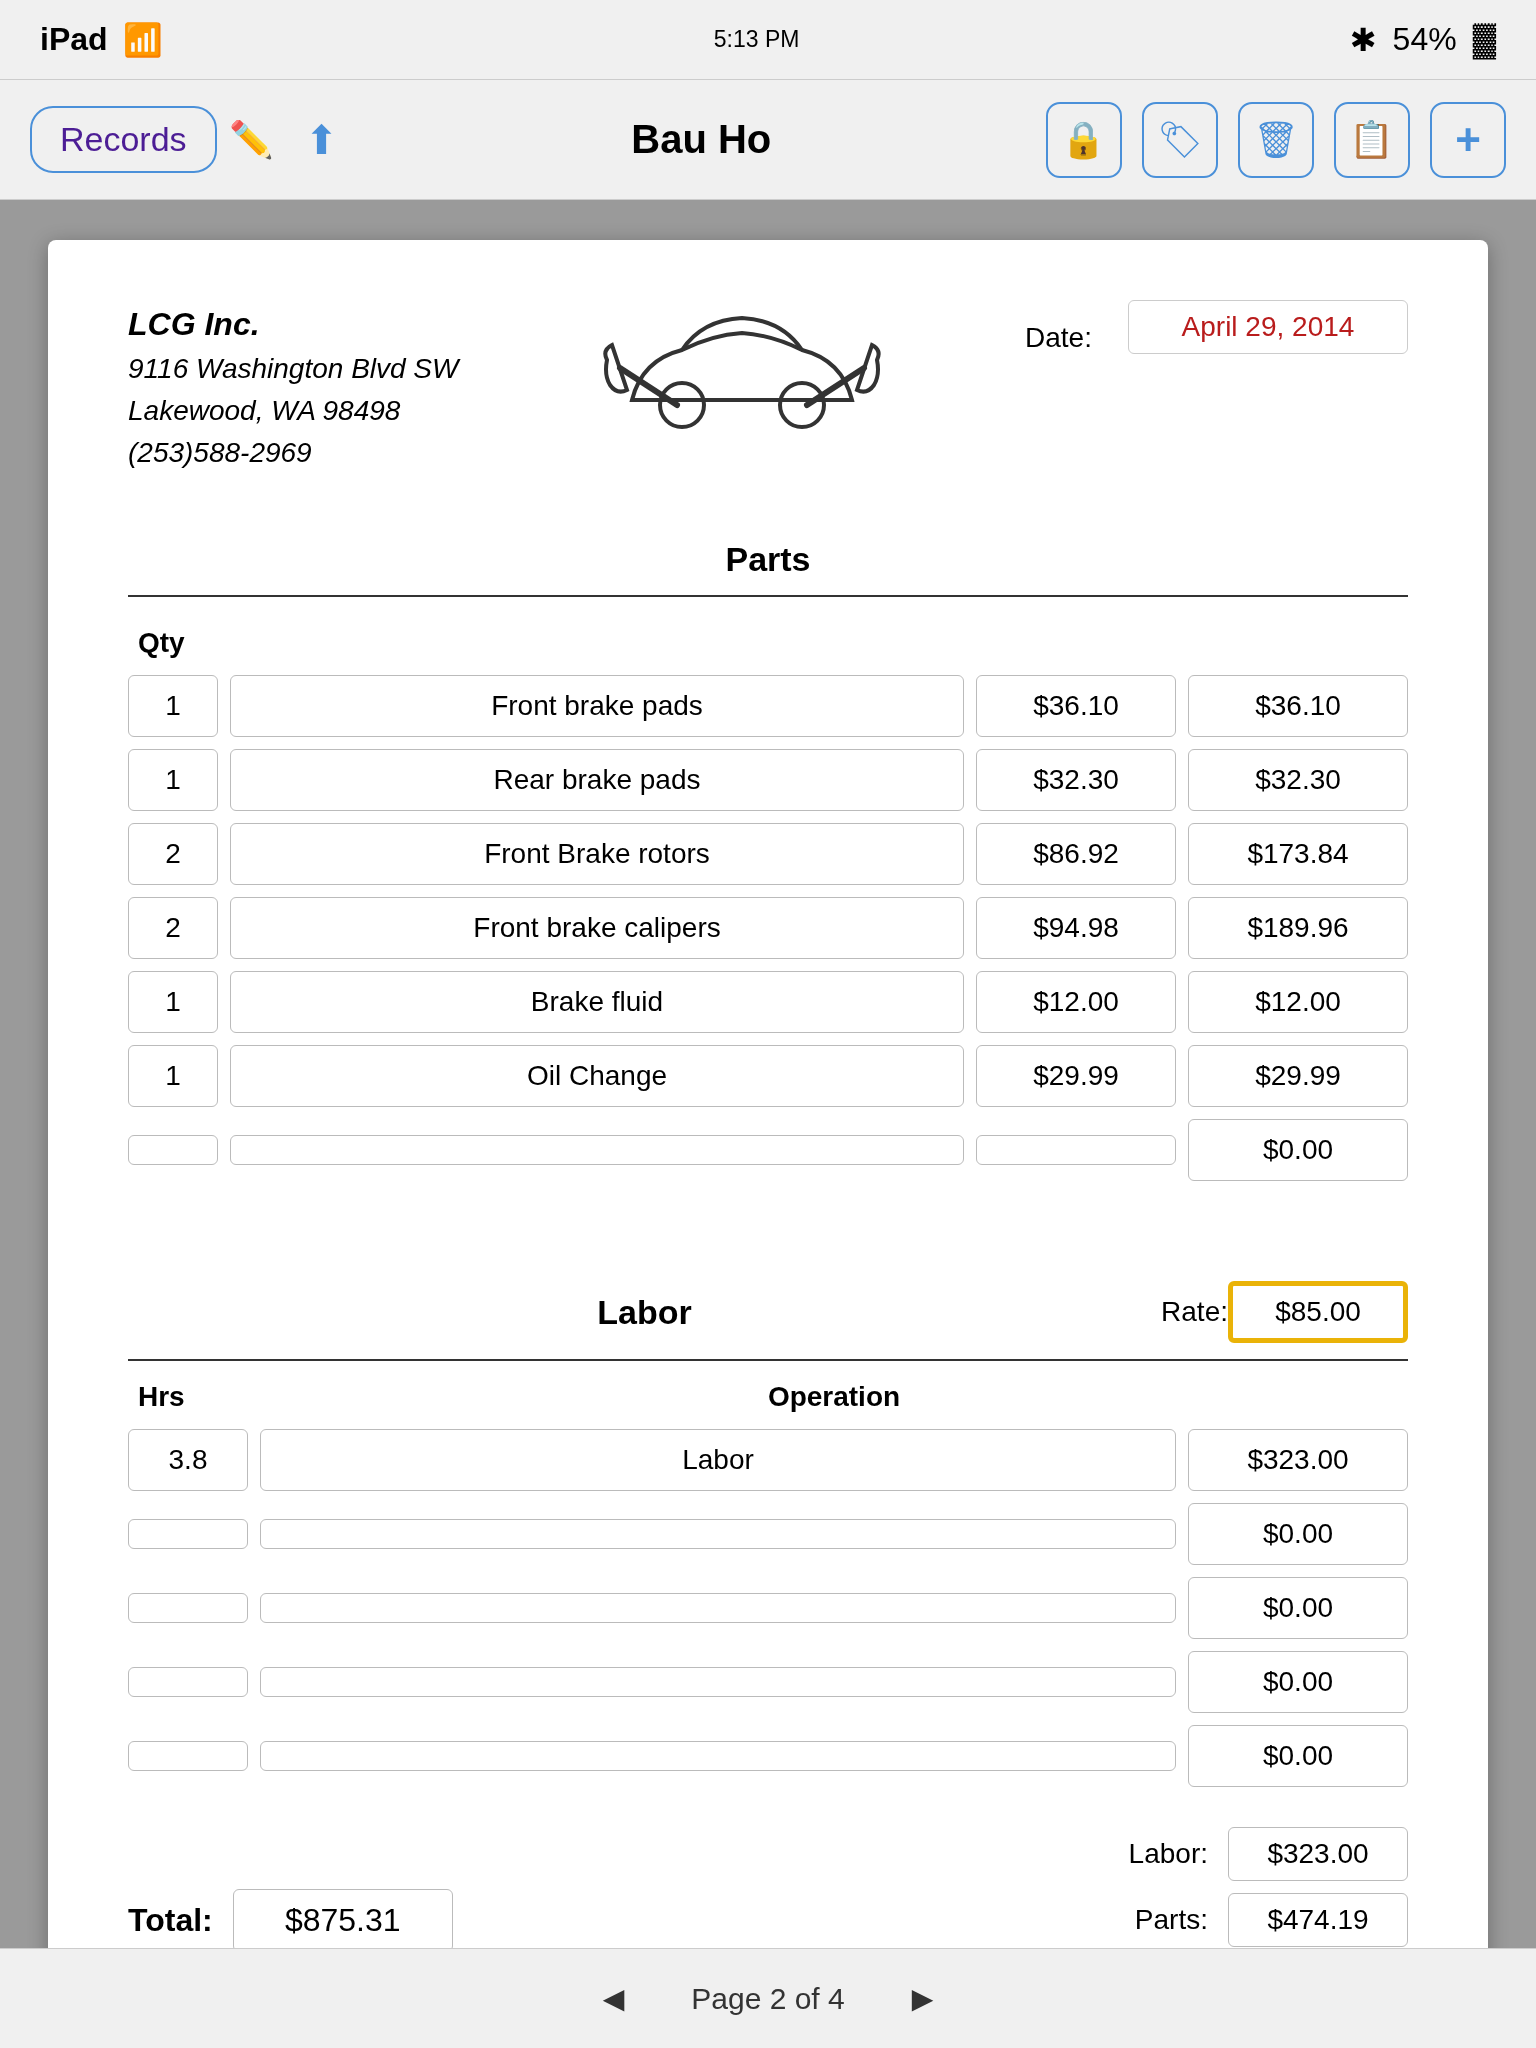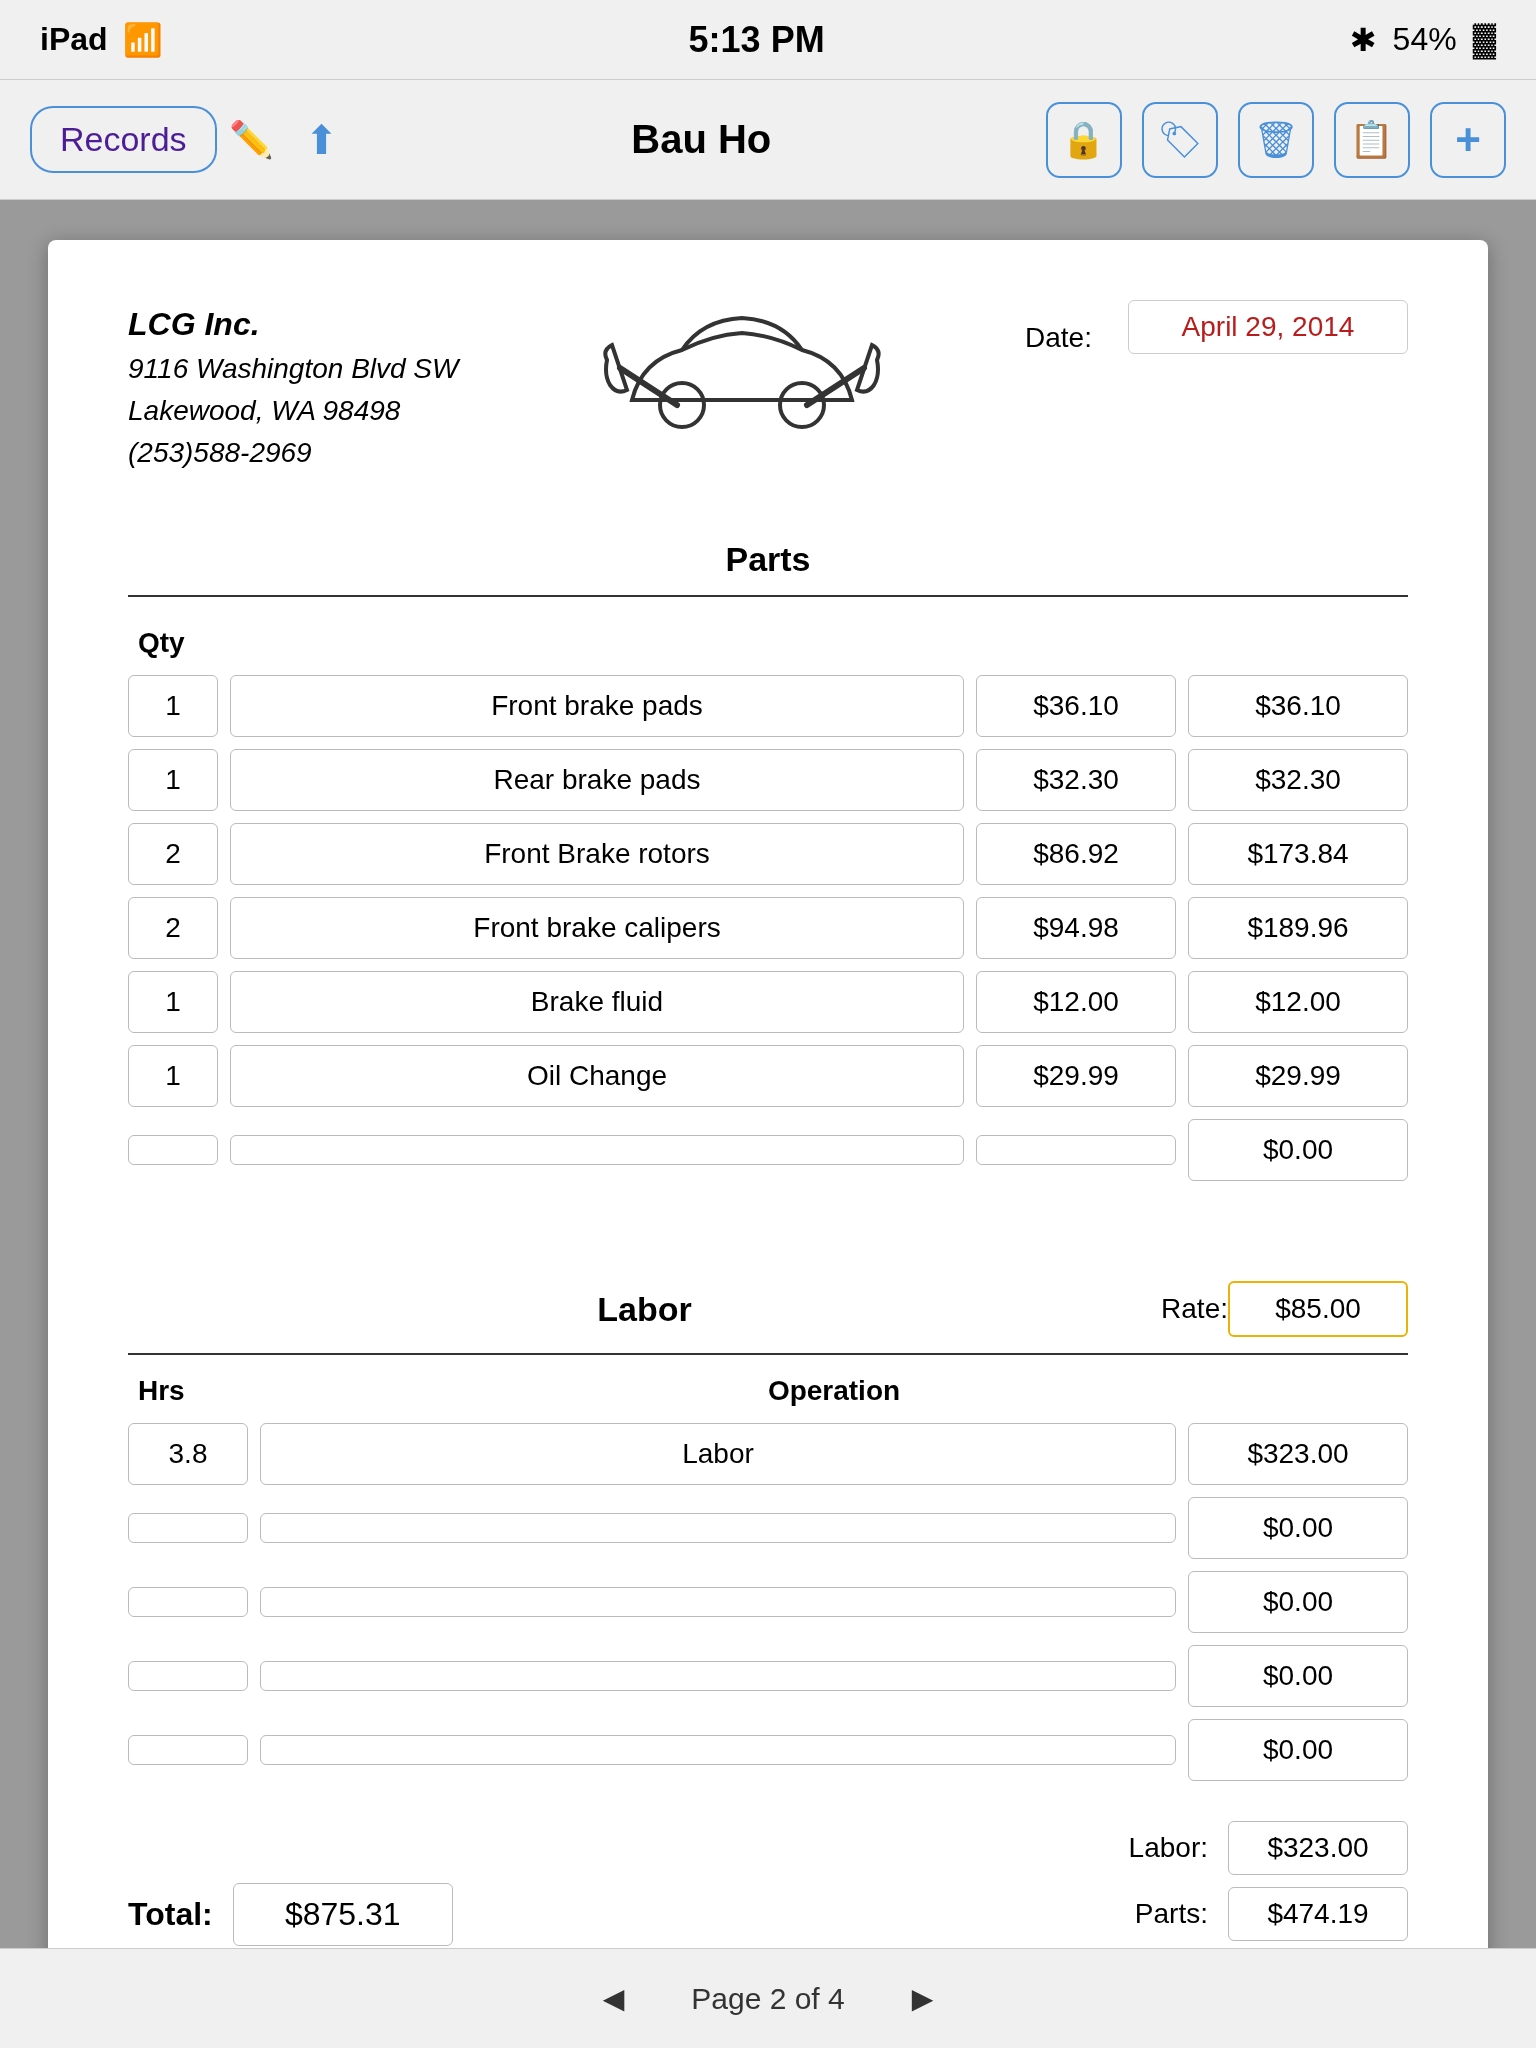--- a/index.html
+++ b/index.html
@@ -24,22 +24,22 @@
       border-bottom: 1px solid #ccc;
     }
     .status-left {
       display: flex;
       align-items: center;
       gap: 16px;
       font-size: 32px;
       font-weight: 700;
     }
     .status-center {
-      font-size: 36px;
-      font-weight: 700;
+      font-size: 23px;
+      font-weight: 400;
     }
     .status-right {
       display: flex;
       align-items: center;
       gap: 16px;
       font-size: 32px;
     }
 
     
     .nav-bar {
@@ -201,21 +201,21 @@
     .labor-title {
       font-size: 34px;
       font-weight: bold;
       flex: 1;
       text-align: center;
     }
     .labor-rate-label {
       font-size: 28px;
     }
     .labor-rate-box {
-      border: 2px solid #eab308;
+      border: 5px solid #eab308;
       border-radius: 6px;
       padding: 10px 30px;
       font-size: 28px;
       min-width: 180px;
       text-align: center;
     }
 
     .labor-col-headers {
       display: flex;
       align-items: center;

